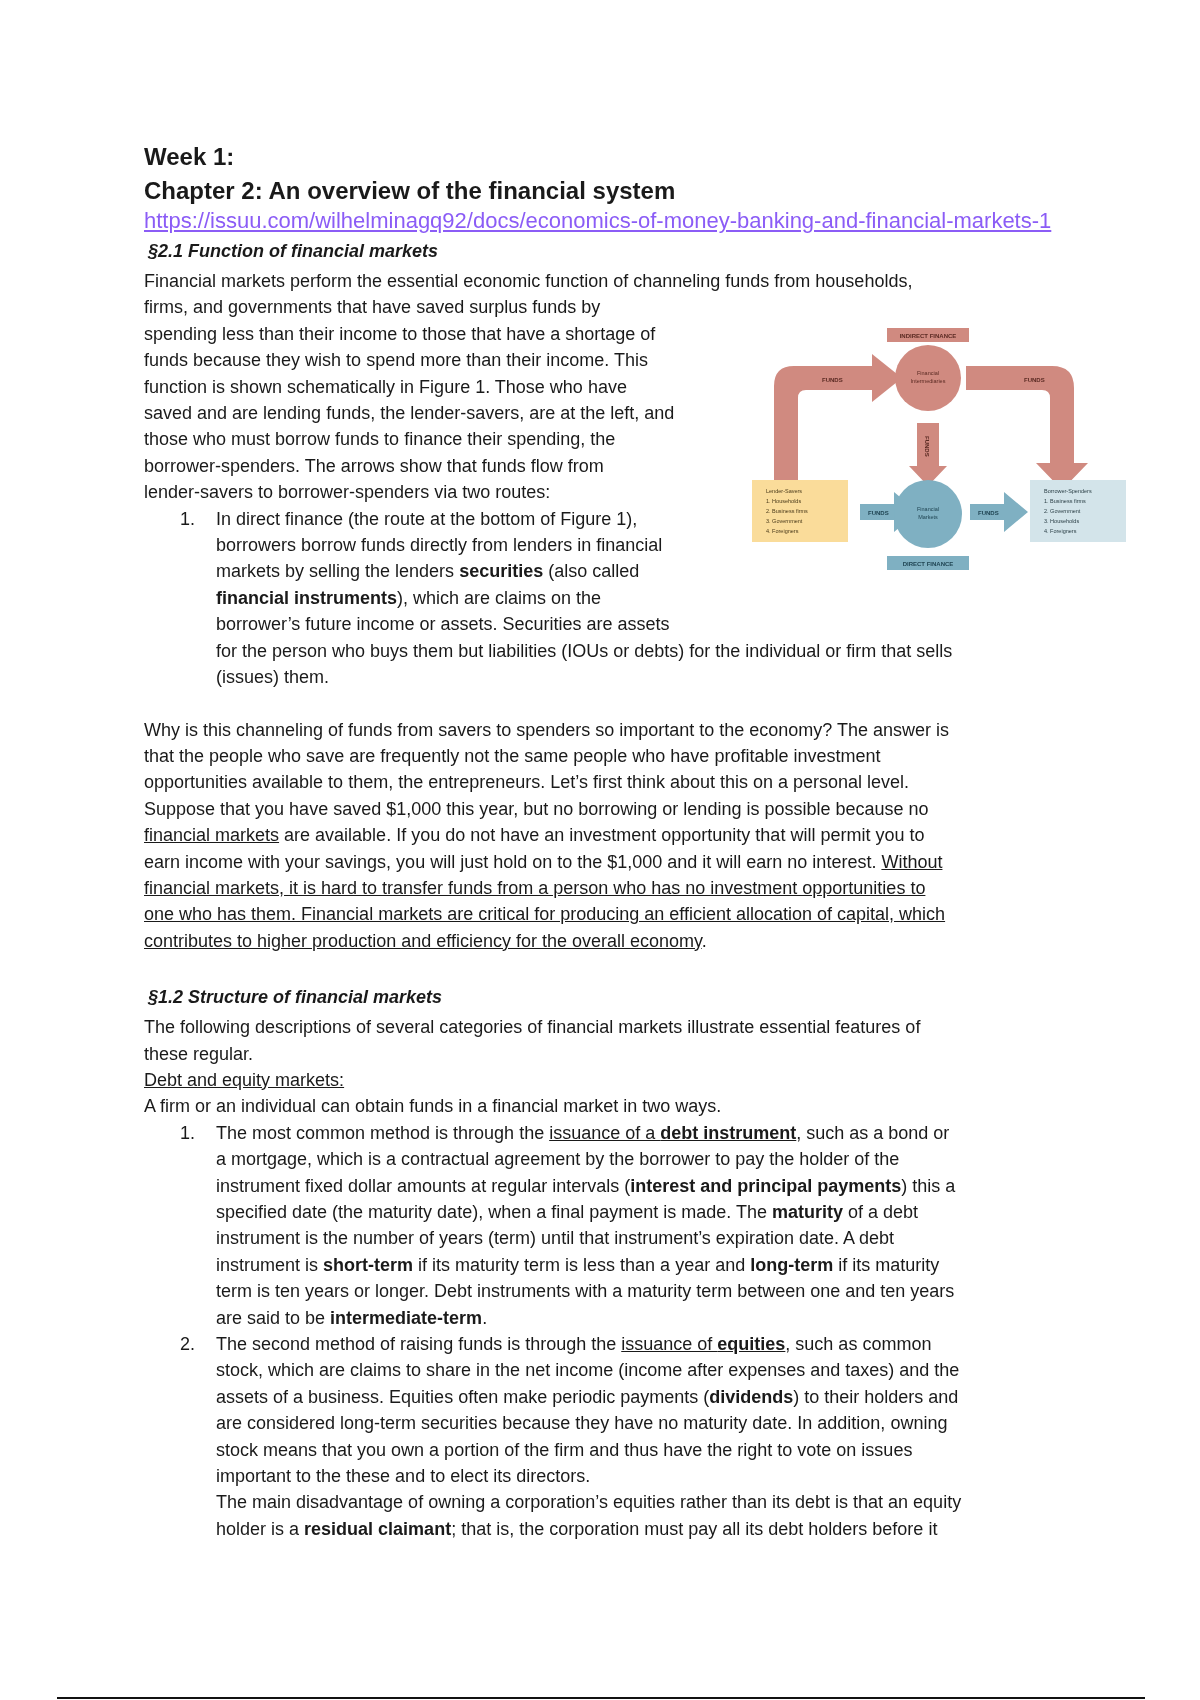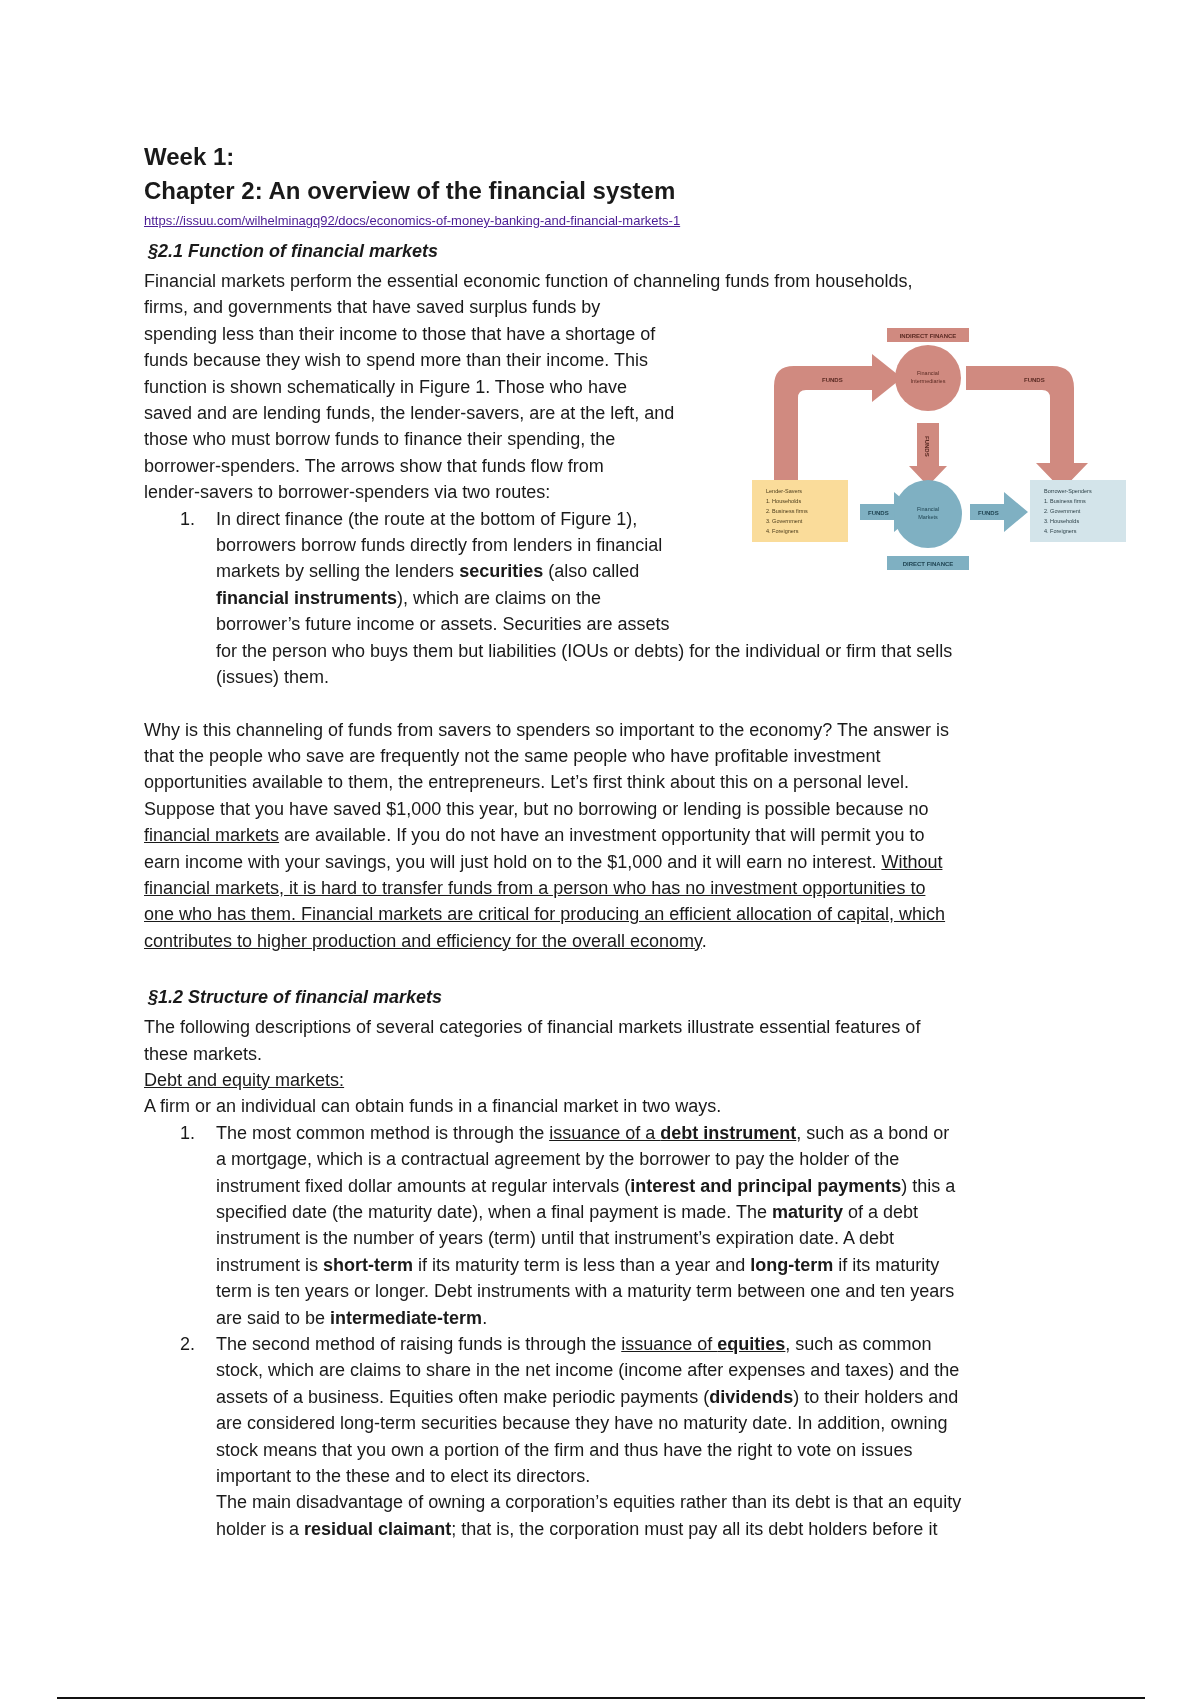--- a/index.html
+++ b/index.html
@@ -1,21 +1,21 @@
 <!DOCTYPE html>
 <html><head>
 <meta charset="utf-8">
 <style>
   html, body { margin: 0; padding: 0; background: #ffffff; }
   body { width: 1200px; height: 1700px; position: relative; overflow: hidden;
          font-family: "Liberation Sans", sans-serif; color: #1a1a1a; }
   .page { position: absolute; left: 144px; top: 140px; width: 920px; }
   .h-week { font-size: 24px; font-weight: bold; line-height: 34px; margin: 0; }
   .h-chapter { font-size: 24px; font-weight: bold; line-height: 34px; margin: 0; }
-  .link { font-size: 13px; line-height: 26px; color: #4c1d95; text-decoration: underline; display: block; }
+  .link { font-size: 22px; line-height: 26px; color: #8b5cf6; text-decoration: underline; display: block; }
   .sec { font-size: 18px; font-weight: bold; font-style: italic; line-height: 26px; margin: 4px; }
   p, .li { font-size: 18px; line-height: 26.4px; margin: 0; }
   .narrow { width: 590px; }
   ol { margin: 0; padding: 0; list-style: none; }
   .li { position: relative; padding-left: 72px; }
   .li .num { position: absolute; left: 36px; top: 0; }
   .u { text-decoration: underline; }
   b { font-weight: bold; }
   .gap { height: 26px; }
   .diagram { position: absolute; left: 752px; top: 318px; width: 448px; height: 290px; }
@@ -65,21 +65,21 @@
     <p><span>earn income with your savings, you will just hold on to the $1,000 and it will earn no interest. </span><span class="u">Without</span></p>
     <p><span class="u">financial markets, it is hard to transfer funds from a person who has no investment opportunities to</span></p>
     <p><span class="u">one who has them. Financial markets are critical for producing an efficient allocation of capital, which</span></p>
     <p><span class="u">contributes to higher production and efficiency for the overall economy</span><span>.</span></p>
   </div>
 
   <div class="gap"></div>
 
   <h2 class="sec">§1.2 Structure of financial markets</h2>
   <p>The following descriptions of several categories of financial markets illustrate essential features of</p>
-  <p>these markets.</p>
+  <p>these regular.</p>
   <p><span class="u">Debt and equity markets:</span></p>
   <p>A firm or an individual can obtain funds in a financial market in two ways.</p>
 
   <ol>
     <li>
       <div class="li"><span class="num">1.</span><span>The most common method is through the </span><span class="u">issuance of a </span><b class="u">debt instrument</b><span>, such as a bond or</span></div>
       <div class="li"><span>a mortgage, which is a contractual agreement by the borrower to pay the holder of the</span></div>
       <div class="li"><span>instrument fixed dollar amounts at regular intervals (</span><b>interest and principal payments</b><span>) this a</span></div>
       <div class="li"><span>specified date (the maturity date), when a final payment is made. The </span><b>maturity</b><span> of a debt</span></div>
       <div class="li"><span>instrument is the number of years (term) until that instrument’s expiration date. A debt</span></div>

